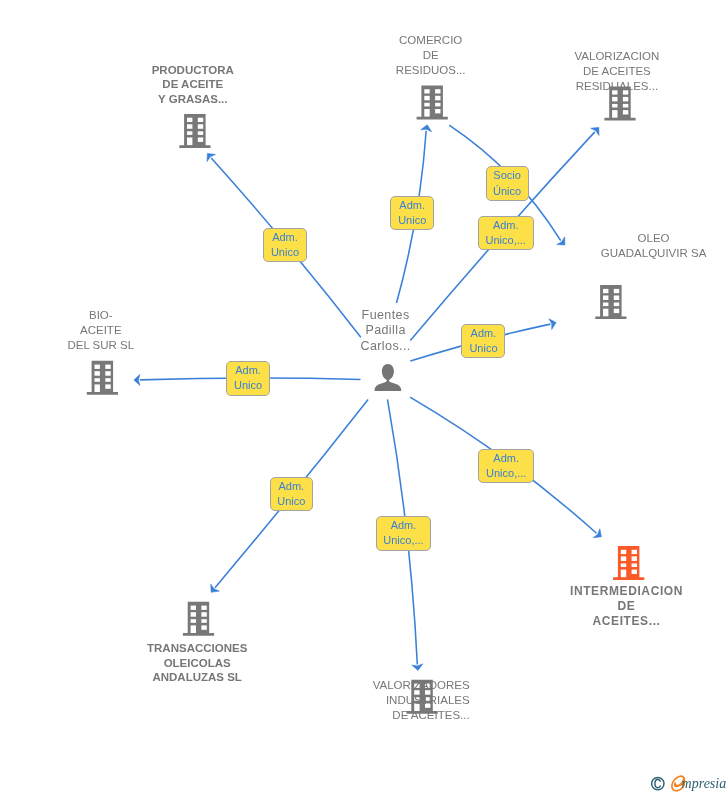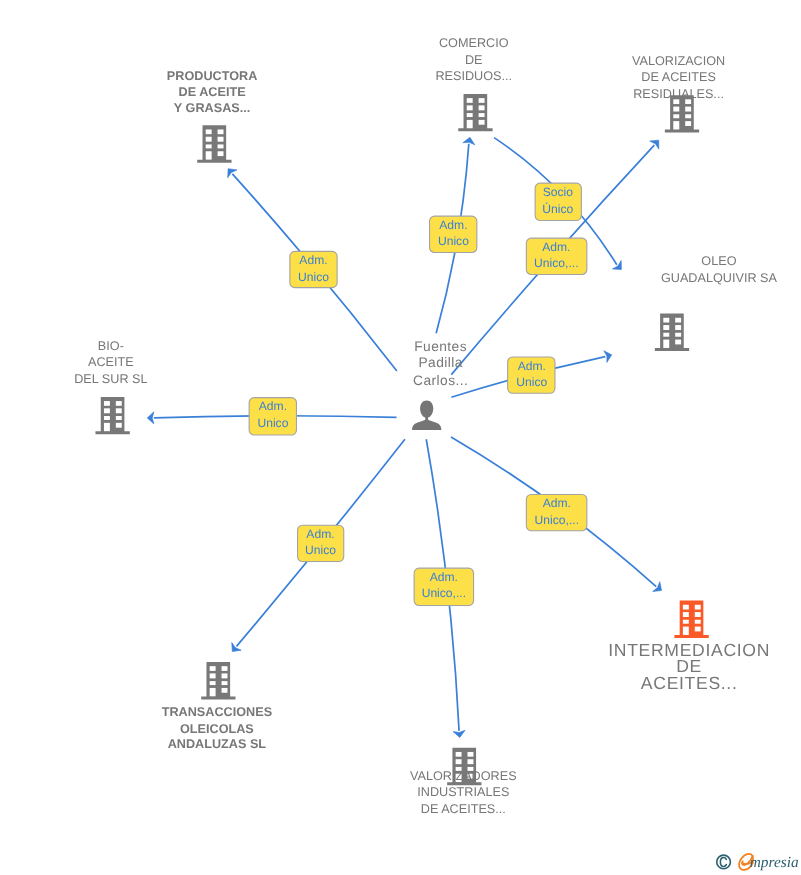--- a/index.html
+++ b/index.html
@@ -22,23 +22,23 @@
     white-space: pre;
     transform: translateX(-50%) translateZ(0);
     user-select: none;
   }
   .node-label.center {
     font-size: 12.5px;
     line-height: 15.8px;
     letter-spacing: 0.4px;
   }
   .node-label.bold {
-    font-size: 16px;
+    font-size: 12px;
     line-height: 15.2px;
-    font-weight: normal;
+    font-weight: bold;
     letter-spacing: 0.6px;
     text-align: center;
   }
   .edge-label {
     position: absolute;
     border: 1px solid #a3a3a3;
     border-radius: 5px;
     background: #fde047;
     color: #3a7fd5;
     font-size: 11px;
@@ -196,27 +196,27 @@
 DE ACEITES
 RESIDUALES...</div>
     <div class="node-label" style="left: 609.6px; top: 231px; margin-left: 44px;">OLEO
 GUADALQUIVIR SA</div>
     <div class="node-label" style="left: 100.8px; top: 308.4px;">BIO-
 ACEITE
 DEL SUR SL</div>
     <div class="node-label" style="left: 197.2px; top: 640.9px; font-weight: bold;">TRANSACCIONES
 OLEICOLAS
 ANDALUZAS SL</div>
-    <div class="node-label" style="left: 421.2px; top: 699px;">VALORIZADORES
+    <div class="node-label" style="left: 421.2px; top: 678px; text-align: right;">VALORIZADORES
 INDUSTRIALES
 DE ACEITES...</div>
     <div class="node-label bold" style="left: 626.5px; top: 583.6px;">INTERMEDIACION
 DE
 ACEITES...</div>
-    <div class="node-label center" style="left: 385.6px; top: 307.7px; margin-left: 15px;">Fuentes
+    <div class="node-label center" style="left: 385.6px; top: 307.7px;">Fuentes
 Padilla
 Carlos...</div>
     <div class="edge-label" style="left: 263.2px; top: 227.9px; width: 43.6px; height: 34.4px;"><span class="edge-label-text">Adm.
 Unico</span></div>
     <div class="edge-label" style="left: 390.3px; top: 195.9px; width: 43.8px; height: 34.6px;"><span class="edge-label-text">Adm.
 Unico</span></div>
     <div class="edge-label" style="left: 477.6px; top: 216.3px; width: 56.3px; height: 33.8px;"><span class="edge-label-text">Adm.
 Unico,...</span></div>
     <div class="edge-label" style="left: 485.5px; top: 166.4px; width: 43.2px; height: 34.4px;"><span class="edge-label-text">Socio
 Único</span></div>

